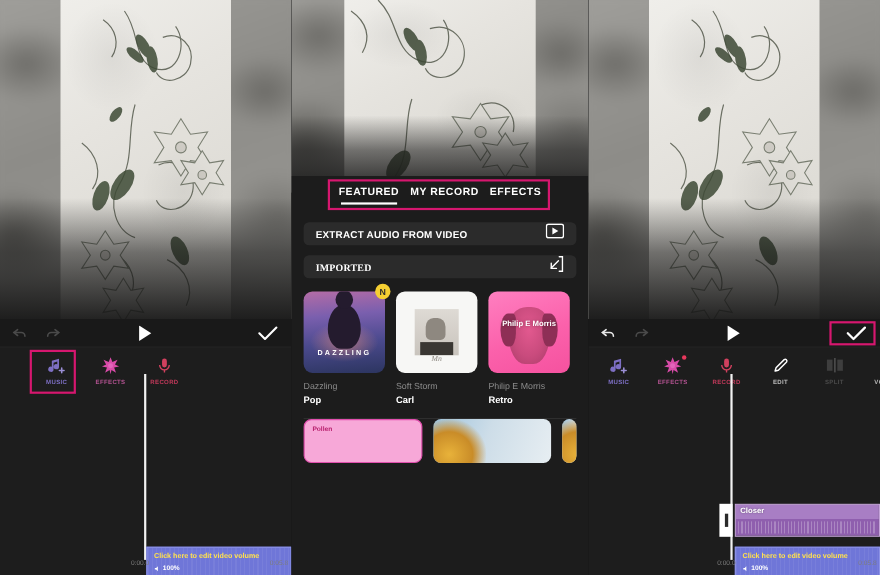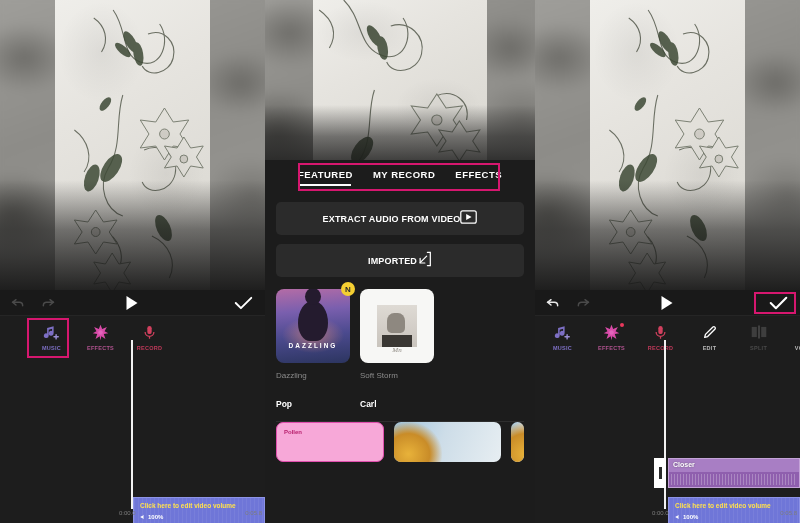--- a/index.html
+++ b/index.html
@@ -156,38 +156,38 @@
     position:absolute; left:0; right:0; bottom:1px; height:12px;
   }
   .times span { position:absolute; font-size:6px; color:#7d7d7d; }
 
   
   .mpanel {
     position:absolute; left:0; right:0; top:160px; bottom:0;
     background:#1c1c1c; overflow:hidden;
   }
   .tabs {
-    display:flex; align-items:center; justify-content:center; gap: 20px;
+    display:flex; align-items:center; justify-content:center; gap: 10px;
     height: 34px; position:relative;
   }
   .tab { color:#fff; font-size:9.5px; font-weight:700; letter-spacing:.5px; position:relative; padding-bottom:5px;}
   .tab.active::after {
     content:""; position:absolute; left:2px; right:2px; bottom:-1px; height:2px; background:#fff;
   }
   .tabs-hl {
     position:absolute; left: 33px; right: 35px; top: 3px; height: 28px;
     border: 2px solid #d6176f; box-sizing:border-box; pointer-events:none;
   }
   .row-card {
     margin: 8px 11px 0 11px; background:#2b2b2b; border-radius:5px;
-    height: 33px; display:flex; align-items:center; justify-content:center;
+    height: 21px; display:flex; align-items:center; justify-content:space-between;
     padding: 0 11px;
   }
   .row-card .rc-label { color:#fff; font-size:9px; font-weight:700; letter-spacing:.2px; }
-  .row2 { display:flex; gap: 9px; margin: 9px 11px 0 11px; }
+  .row2 { display:flex; gap: 9px; margin: 9px 11px 0 11px; font-family: Liberation Serif, serif; }
   .row2 .row-card { margin:0; flex:1; }
 
   .scroll-area { margin-top: 12px; }
   .sec-title { color:#fff; font-size:14px; font-weight:700; padding: 0 11px 7px 11px; }
   .cards { display:flex; gap: 10px; padding: 0 11px; }
   .card { width: 74px; position:relative; }
   .art { width:74px; height: 74px; border-radius: 8px; overflow:hidden; position:relative; }
   .art-1 { background: linear-gradient(175deg,#b46ca6 0%, #7a5fae 30%, #4b4a8e 62%, #2c3560 100%); }
   .art-1 .sil {
     position:absolute; left: 22px; bottom: 22px; width: 30px; height: 40px;
@@ -240,21 +240,21 @@
     position:absolute; left:0; right:0; top: 26px; text-align:center;
     color:#fff; font-size:7px; font-weight:700; z-index:3;
     text-shadow: 0 0 3px rgba(0,0,0,.35);
   }
   .badge-n {
     position:absolute; top:-7px; right:-5px; width:14px; height:14px; border-radius:50%;
     background:#f5cf32; color:#2a2a2a; font-size:8px; font-weight:700;
     display:flex; align-items:center; justify-content:center; z-index:5;
   }
   .c-title { color:#8b8b8b; font-size:8px; margin-top:8px; }
-  .c-genre { color:#fff; font-size:8.5px; font-weight:700; margin-top:19px; }
+  .c-genre { color:#fff; font-size:8.5px; font-weight:700; margin-top:2px; }
 
   .divider { height:1px; background:#2e2e2e; margin: 12px 11px 0 11px; }
   .cards-vlog { display:flex; gap:10px; padding: 0 11px; }
   .vcard { width: 117px; height: 40px; border-radius: 7px; position:relative; overflow:hidden; }
   .vcard.pink { background:#f7a8d8; border:1.5px solid #e14fae; }
   .vcard.pink .vlbl { color:#b8216e; font-size:6px; font-weight:700; padding:6px 0 0 7px; }
   .vcard.photo {
     background: linear-gradient(110deg,#9fc4dd 0%, #cddde8 45%, #e7eef2 100%);
   }
   .vcard.photo::before {
@@ -458,20 +458,28 @@
 
           <div class="card">
             <div class="art art-2">
               <div class="ph"></div>
               <div class="sig">Mn</div>
             </div>
             <div class="c-title">Soft Storm</div>
             <div class="c-genre">Carl</div>
           </div>
 
+          <div class="card">
+            <div class="art art-3">
+              <div class="face"></div>
+              <div class="txt">Philip E Morris</div>
+            </div>
+            <div class="c-title">Philip E Morris</div>
+            <div class="c-genre">Retro</div>
+          </div>
         </div>
 
         <div class="divider"></div>
         <div class="cards-vlog">
           <div class="vcard pink">
             <div class="vlbl">Pollen</div>
           </div>
           <div class="vcard photo"></div>
           <div class="vcard photo edge"></div>
         </div>

